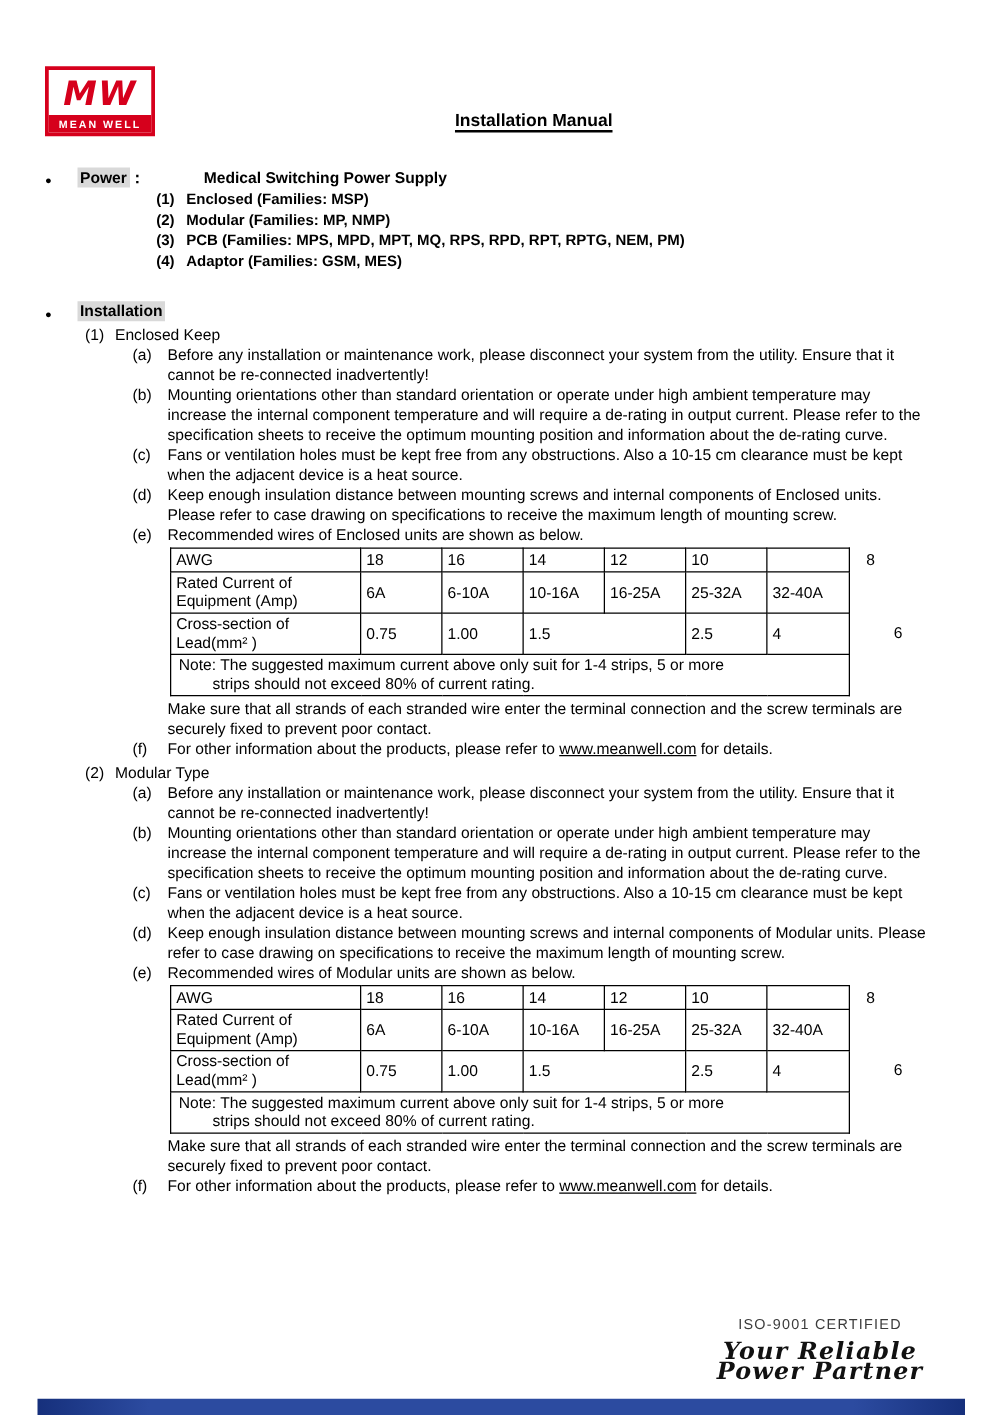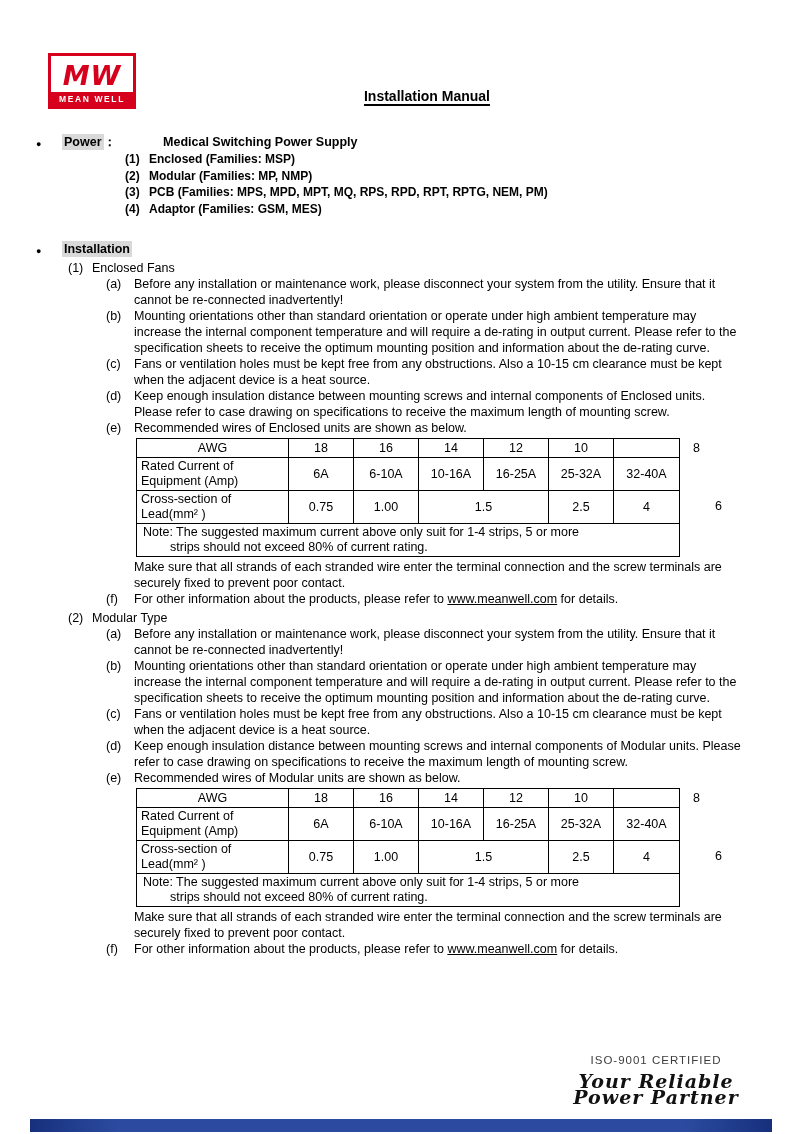--- a/index.html
+++ b/index.html
@@ -2,21 +2,21 @@
 <html><head>
 <meta charset="utf-8">
 <style>
   * { box-sizing: border-box; }
   body { margin:0; background:#ffffff; font-family:"Liberation Sans", sans-serif; }
   .page { position:relative; width:802px; height:1134px; background:#fff; color:#000;
           font-size:12.5px; line-height:16px; overflow:hidden; }
 
   
   .logo { position:absolute; left:36px; top:53px; width:88px; height:56px;
-          border:3px solid #d6001c; display:flex; flex-direction:column; background:#fff;margin-left:12px; }
+          border:3px solid #d6001c; display:flex; flex-direction:column; background:#fff; }
   .logo-mw { flex:1; display:flex; align-items:center; justify-content:center;
              font-weight:bold; font-style:italic; font-size:27px; color:#d6001c;
              letter-spacing:1px; line-height:1; padding-top:2px;
              font-family:"DejaVu Sans", sans-serif; }
   .logo-band { height:14px; background:#d6001c; color:#fff; font-size:8.5px; font-weight:bold;
                letter-spacing:1.6px; text-align:center; line-height:14px; }
 
   
   .title-wrap { padding-top:84px; text-align:center; }
   .title { display:inline-block; margin:0 0 0 52px; font-size:14px; line-height:24px; font-weight:bold;
@@ -43,21 +43,21 @@
   .abc-list { margin-left:38px; }
   .abc-item { display:grid; grid-template-columns:28px 1fr; }
   .abc-text { max-width:610px; }
 
   
   .table-wrap { position:relative; width:600px; margin:2px 0 2px 2px; }
   table.wire { border-collapse:collapse; table-layout:fixed; width:543px; }
   .wire col.cw0 { width:152px; }
   .wire col.cw  { width:65px; }
   .wire col.cwl { width:66px; }
-  .wire td { border:1px solid #000; padding:0 4px; text-align:center;
+  .wire td { border:1px solid #000; padding:0 4px; 
              font-size:12.5px; line-height:15px; }
   .wire tr.hdr td { height:19px; }
   .wire td.lbl { text-align:left; padding:1px 4px; }
   .wire td.val { height:32px; }
   .wire td.note-cell { text-align:left; padding:1px 6px; height:32px; }
   .note-l2 { margin-left:27px; }
   .out { position:absolute; font-size:12.5px; line-height:16px; }
   .out-top { top:2px; left:557px; }
   .out-bottom { top:60px; left:579px; }
   .post-text { margin-top:2px; }
@@ -117,21 +117,21 @@
     <div class="bullet-row install-row">
       <span class="bullet">●</span>
       <div class="bullet-body">
         <div>
           <span class="hl">Installation</span>
         </div>
 
         <div class="sub">
           <div class="sub-title">
             <span>(1)</span>
-            <span>Enclosed Fans</span>
+            <span>Enclosed Keep</span>
           </div>
           <div class="abc-list">
             <div class="abc-item">
               <span>(a)</span>
               <div class="abc-text">Before any installation or maintenance work, please disconnect your system from the utility. Ensure that it cannot be re-connected inadvertently!</div>
             </div>
             <div class="abc-item">
               <span>(b)</span>
               <div class="abc-text">Mounting orientations other than standard orientation or operate under high ambient temperature may increase the internal component temperature and will require a de-rating in output current. Please refer to the specification sheets to receive the optimum mounting position and information about the de-rating curve.</div>
             </div>

